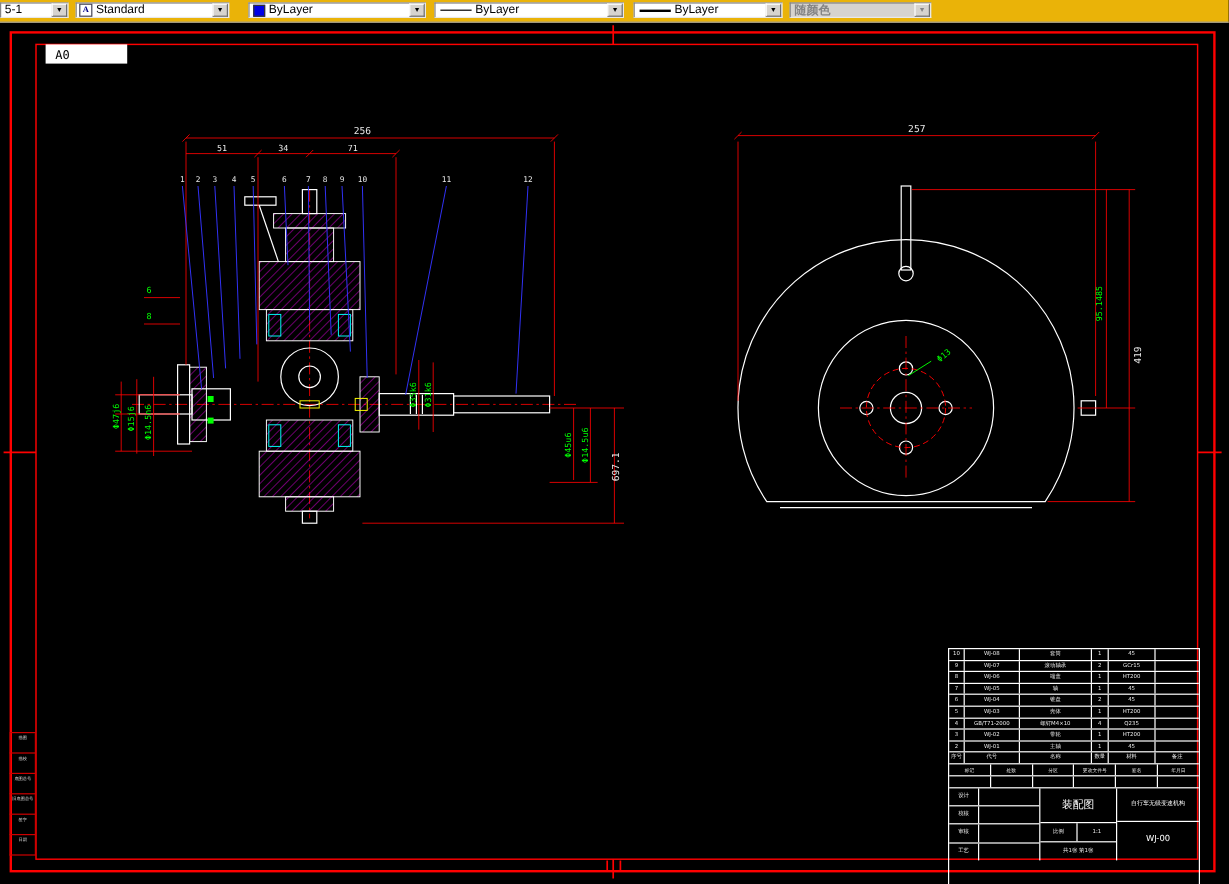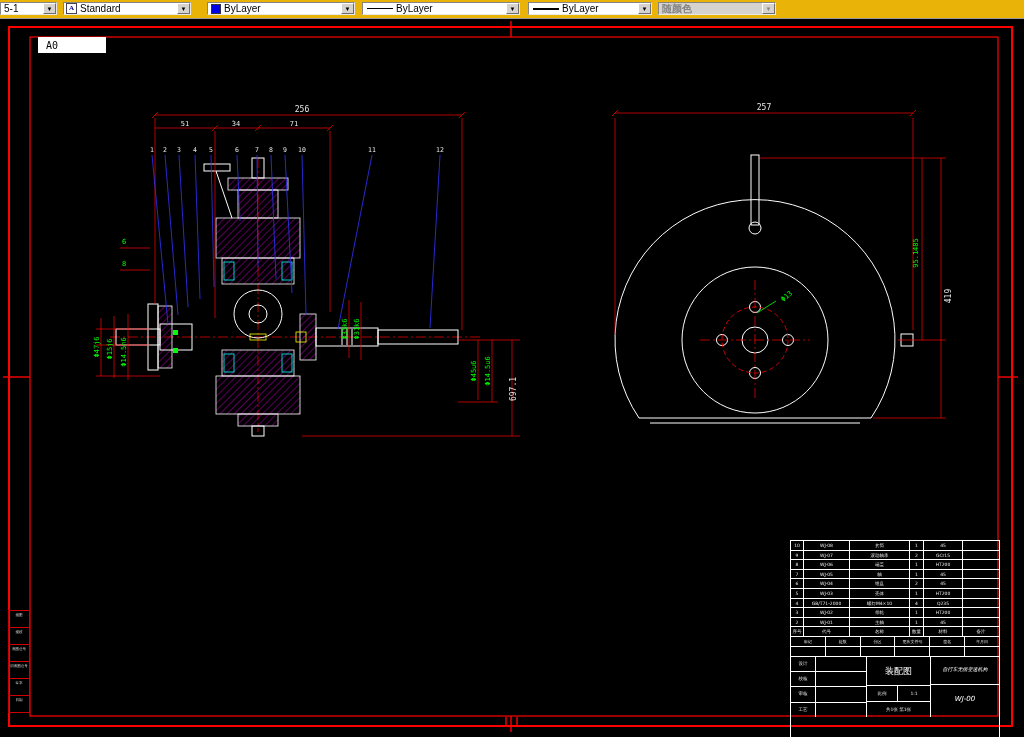--- a/index.html
+++ b/index.html
@@ -52,21 +52,21 @@
   .lrow:last-child{border-bottom:none}
   .llab{width:24px;border-right:1px solid #fff;font-size:4.5px;line-height:13px;text-align:center;}
   .lblank{flex:1}
   .tbm{width:64px;border-right:1px solid #fff;display:flex;flex-direction:column;box-sizing:border-box;}
   .ttitle{height:28px;border-bottom:1px solid #fff;font-size:9px;line-height:28px;text-align:center;color:#fff;}
   .trow{height:15px;border-bottom:1px solid #fff;display:flex;font-size:4.5px;}
   .trow:last-child{border-bottom:none}
   .tlab{width:30px;border-right:1px solid #fff;text-align:center;line-height:15px;}
   .tval{flex:1;text-align:center;line-height:15px;}
   .tinfo{text-align:center;line-height:15px;width:100%;}
-  .tbr{flex:1;display:flex;flex-direction:column;font-style:italic;}
+  .tbr{flex:1;display:flex;flex-direction:column;}
   .tsub{height:28px;border-bottom:1px solid #fff;font-size:5px;color:#fff;text-align:center;padding-top:9px;box-sizing:border-box;}
   .tno{flex:1;font-size:7px;color:#fff;text-align:center;line-height:28px;}
 
   
   .strip{position:absolute;left:8px;top:592px;width:22px;border-top:1px solid #c00;box-sizing:border-box;}
   .sb{height:17px;border:1px solid #c00;border-top:none;font-size:3.5px;color:#ddd;text-align:center;overflow:hidden;line-height:4px;padding-top:2px;box-sizing:border-box;}
 </style>
 </head>
 <body>
 

